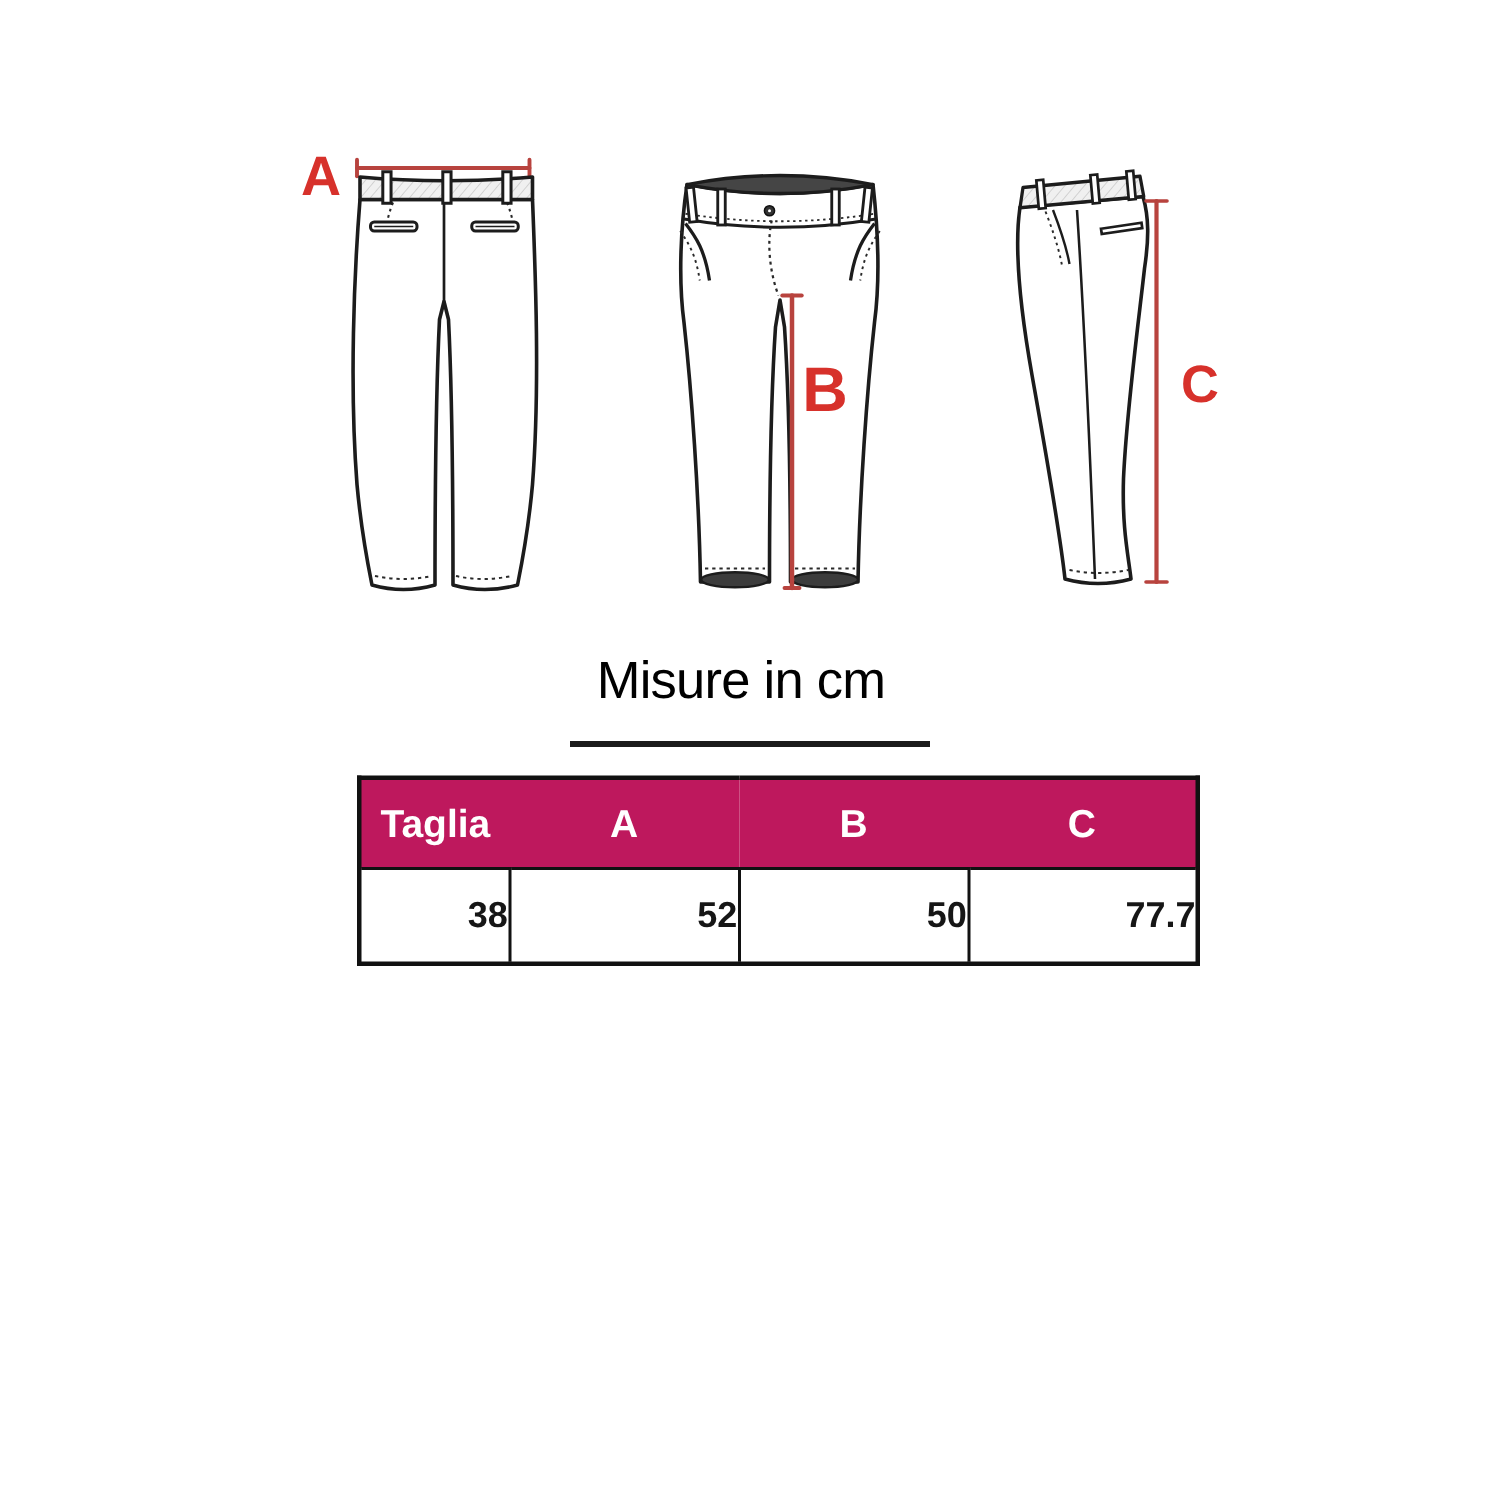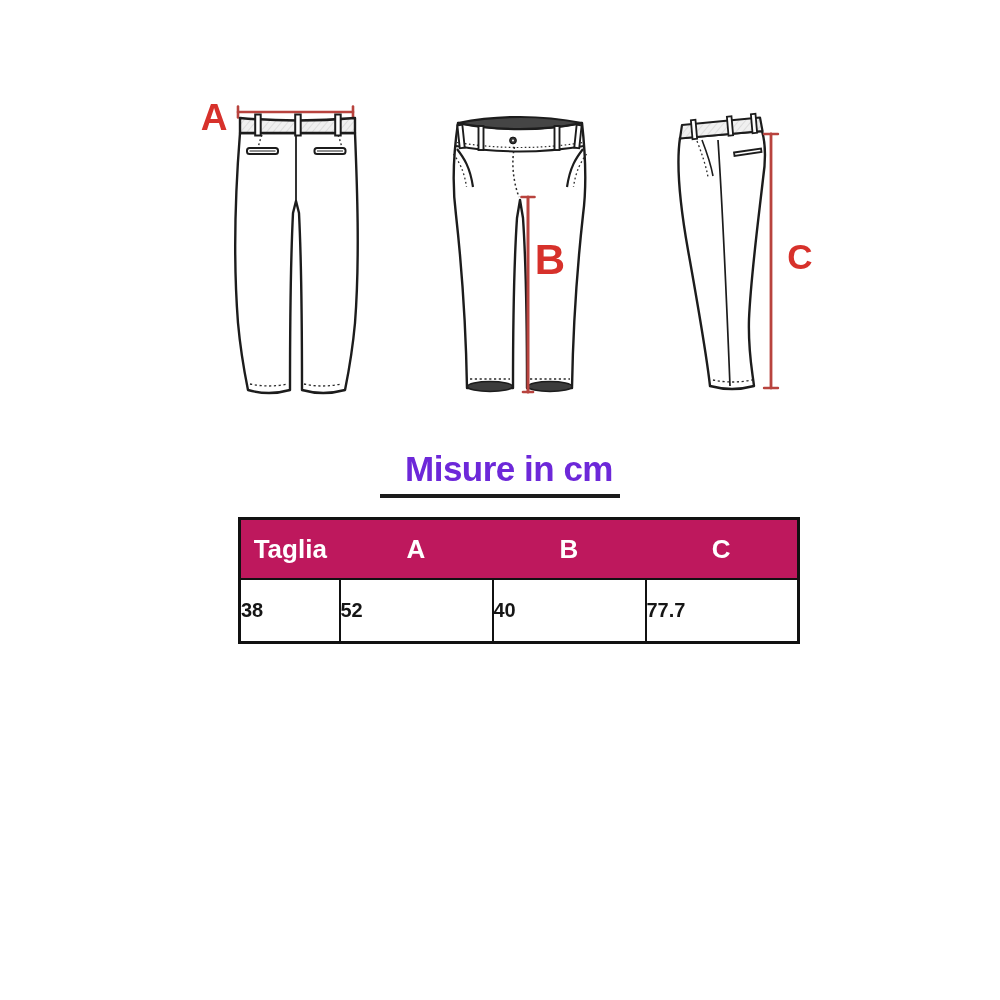--- a/index.html
+++ b/index.html
@@ -11,38 +11,38 @@
   svg{display:block;overflow:visible;}
   .measure-label{
     position:absolute;color:#d7312b;font-weight:bold;text-align:center;
     width:40px;line-height:1;letter-spacing:0;
   }
   .label-a{left:194px;top:99px;font-size:37px;}
   .label-b{left:530px;top:239px;font-size:42px;}
   .label-c{left:780px;top:239px;font-size:35px;}
   .page-title{
     position:absolute;left:244px;top:434px;width:500px;text-align:center;
-    font-size:35px;font-weight:bold;color:#6d28d9;letter-spacing:-0.5px;margin:15px;
+    font-size:35px;font-weight:normal;color:#000000;letter-spacing:-0.5px;margin:0;
   }
   .title-underline{
     position:absolute;left:380px;top:494px;width:240px;height:4px;background:#1b1b1b;
   }
   table.size-table{
     position:absolute;left:238px;top:517px;width:560px;
     border-collapse:collapse;table-layout:fixed;
     border:3px solid #111111;
   }
   table.size-table th{
     background:#be185d;color:#ffffff;font-size:26px;font-weight:bold;
     height:58px;text-align:center;vertical-align:middle;padding:0;
     border:0;
   }
   table.size-table td{
-    background:#ffffff;color:#161616;font-size:20px;font-weight:bold;
-    height:61px;text-align:left;vertical-align:middle;padding:0;
+    background:#ffffff;color:#161616;font-size:24px;font-weight:bold;
+    height:61px;text-align:right;vertical-align:middle;padding:0;
     border:2.5px solid #111111;
   }
 </style>
 </head>
 <body>
 
 <div class="canvas">
 
   <div class="fig" style="left:205px;top:88px;">
     <svg width="170" height="320" viewBox="0 0 170 320">
@@ -192,19 +192,19 @@
         <th>Taglia</th>
         <th>A</th>
         <th>B</th>
         <th>C</th>
       </tr>
     </thead>
     <tbody>
       <tr>
         <td>38</td>
         <td>52</td>
-        <td>40</td>
+        <td>50</td>
         <td>77.7</td>
       </tr>
     </tbody>
   </table>
 
 </div>
 
 </body></html>

